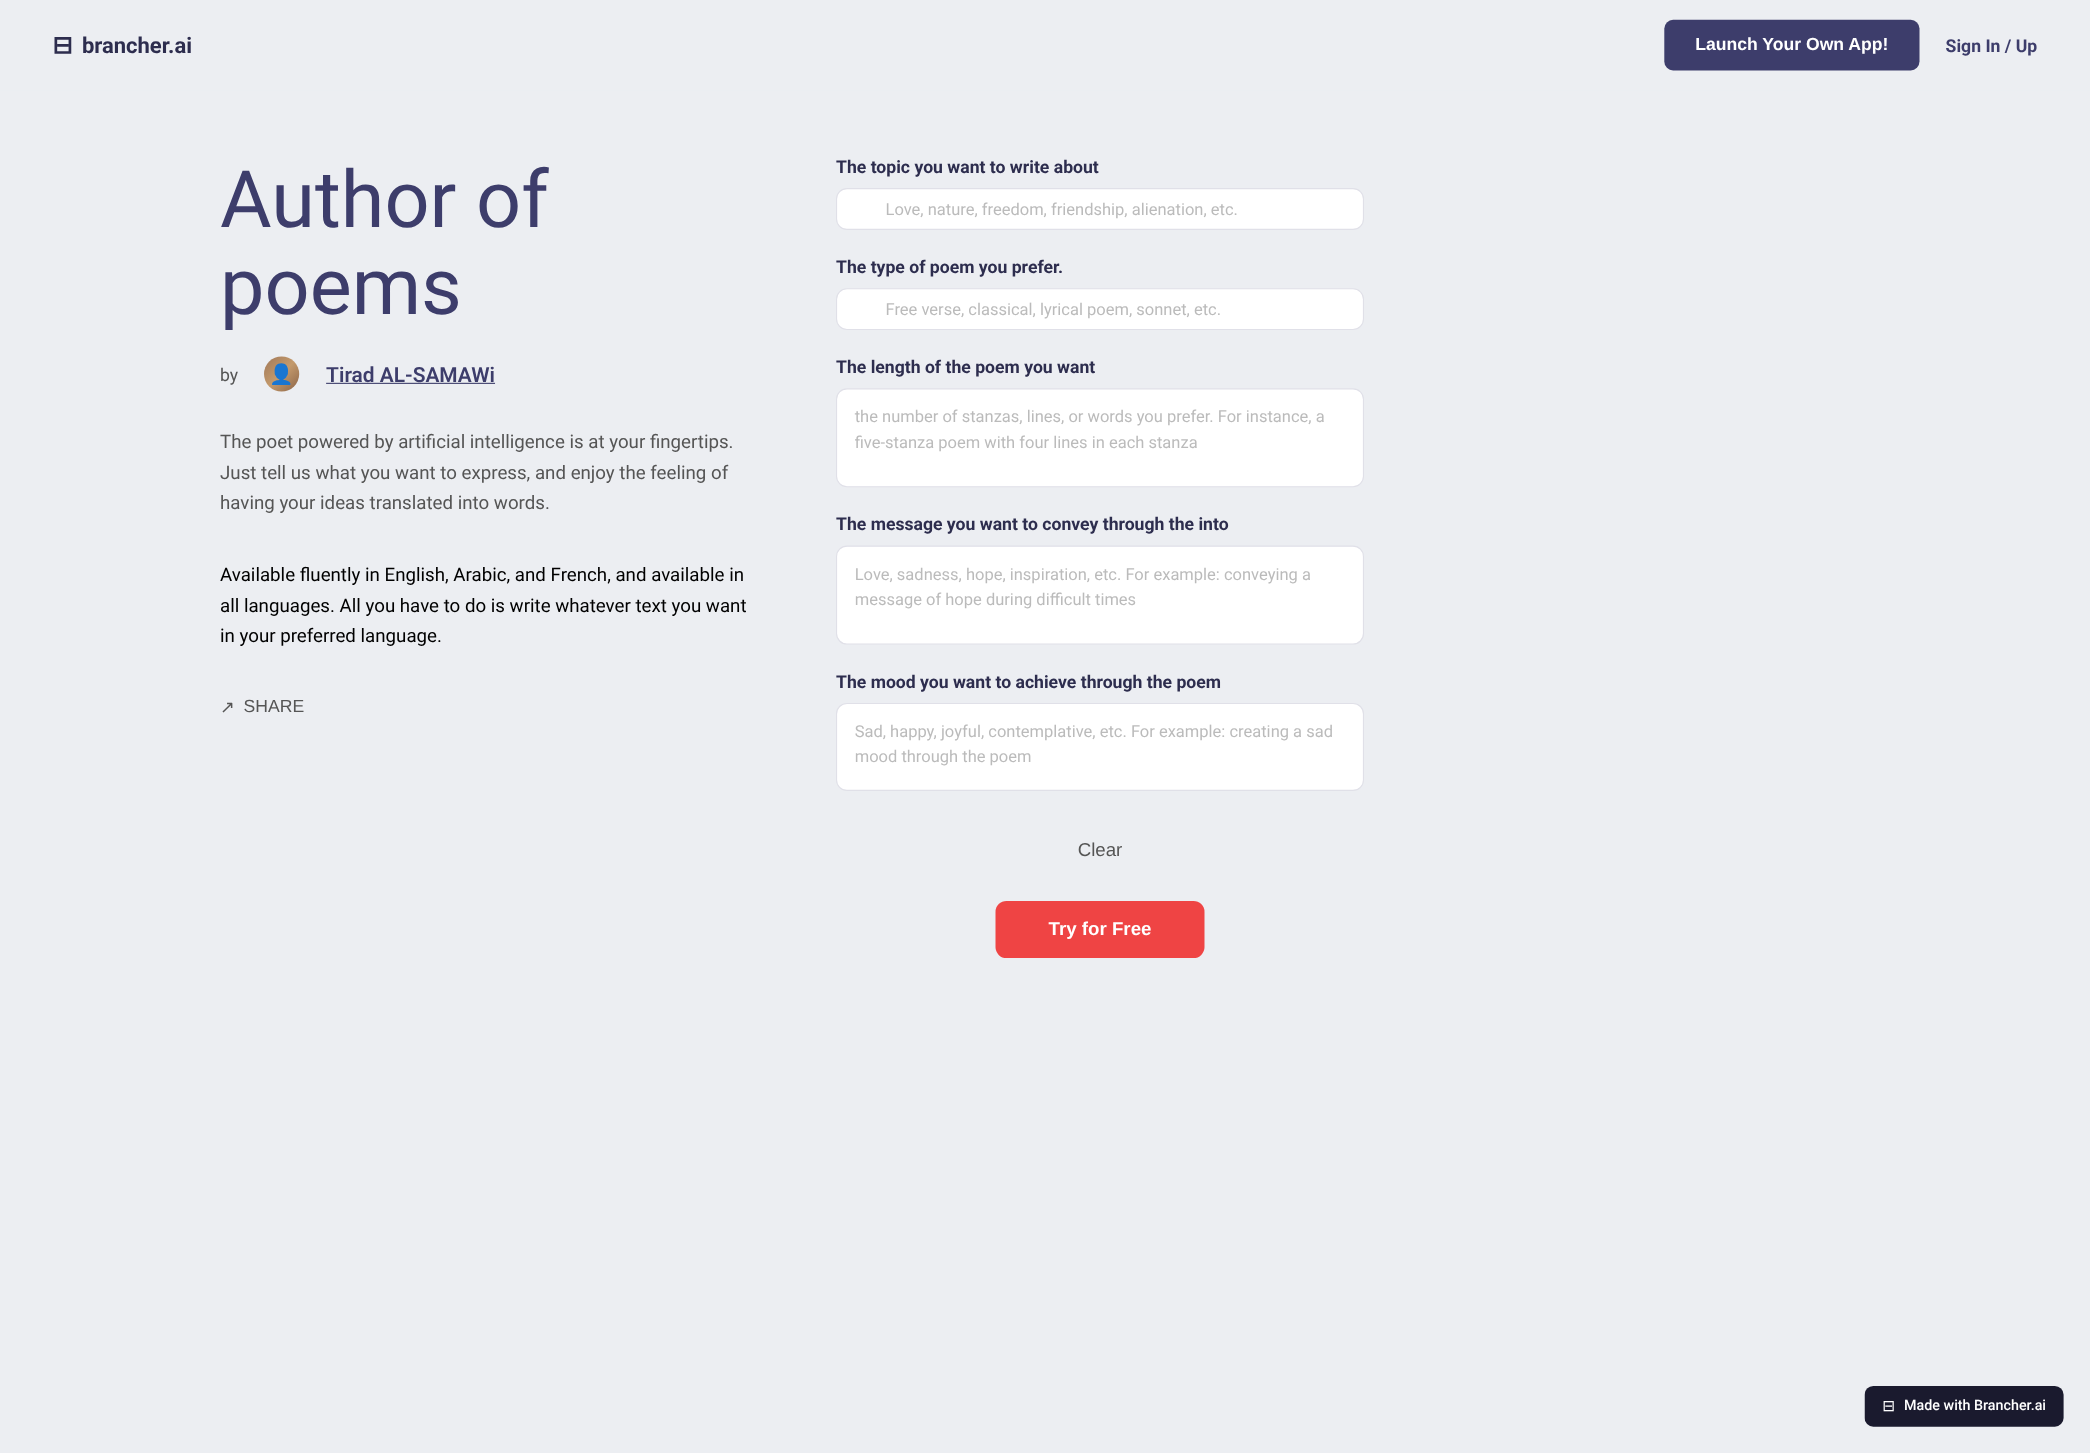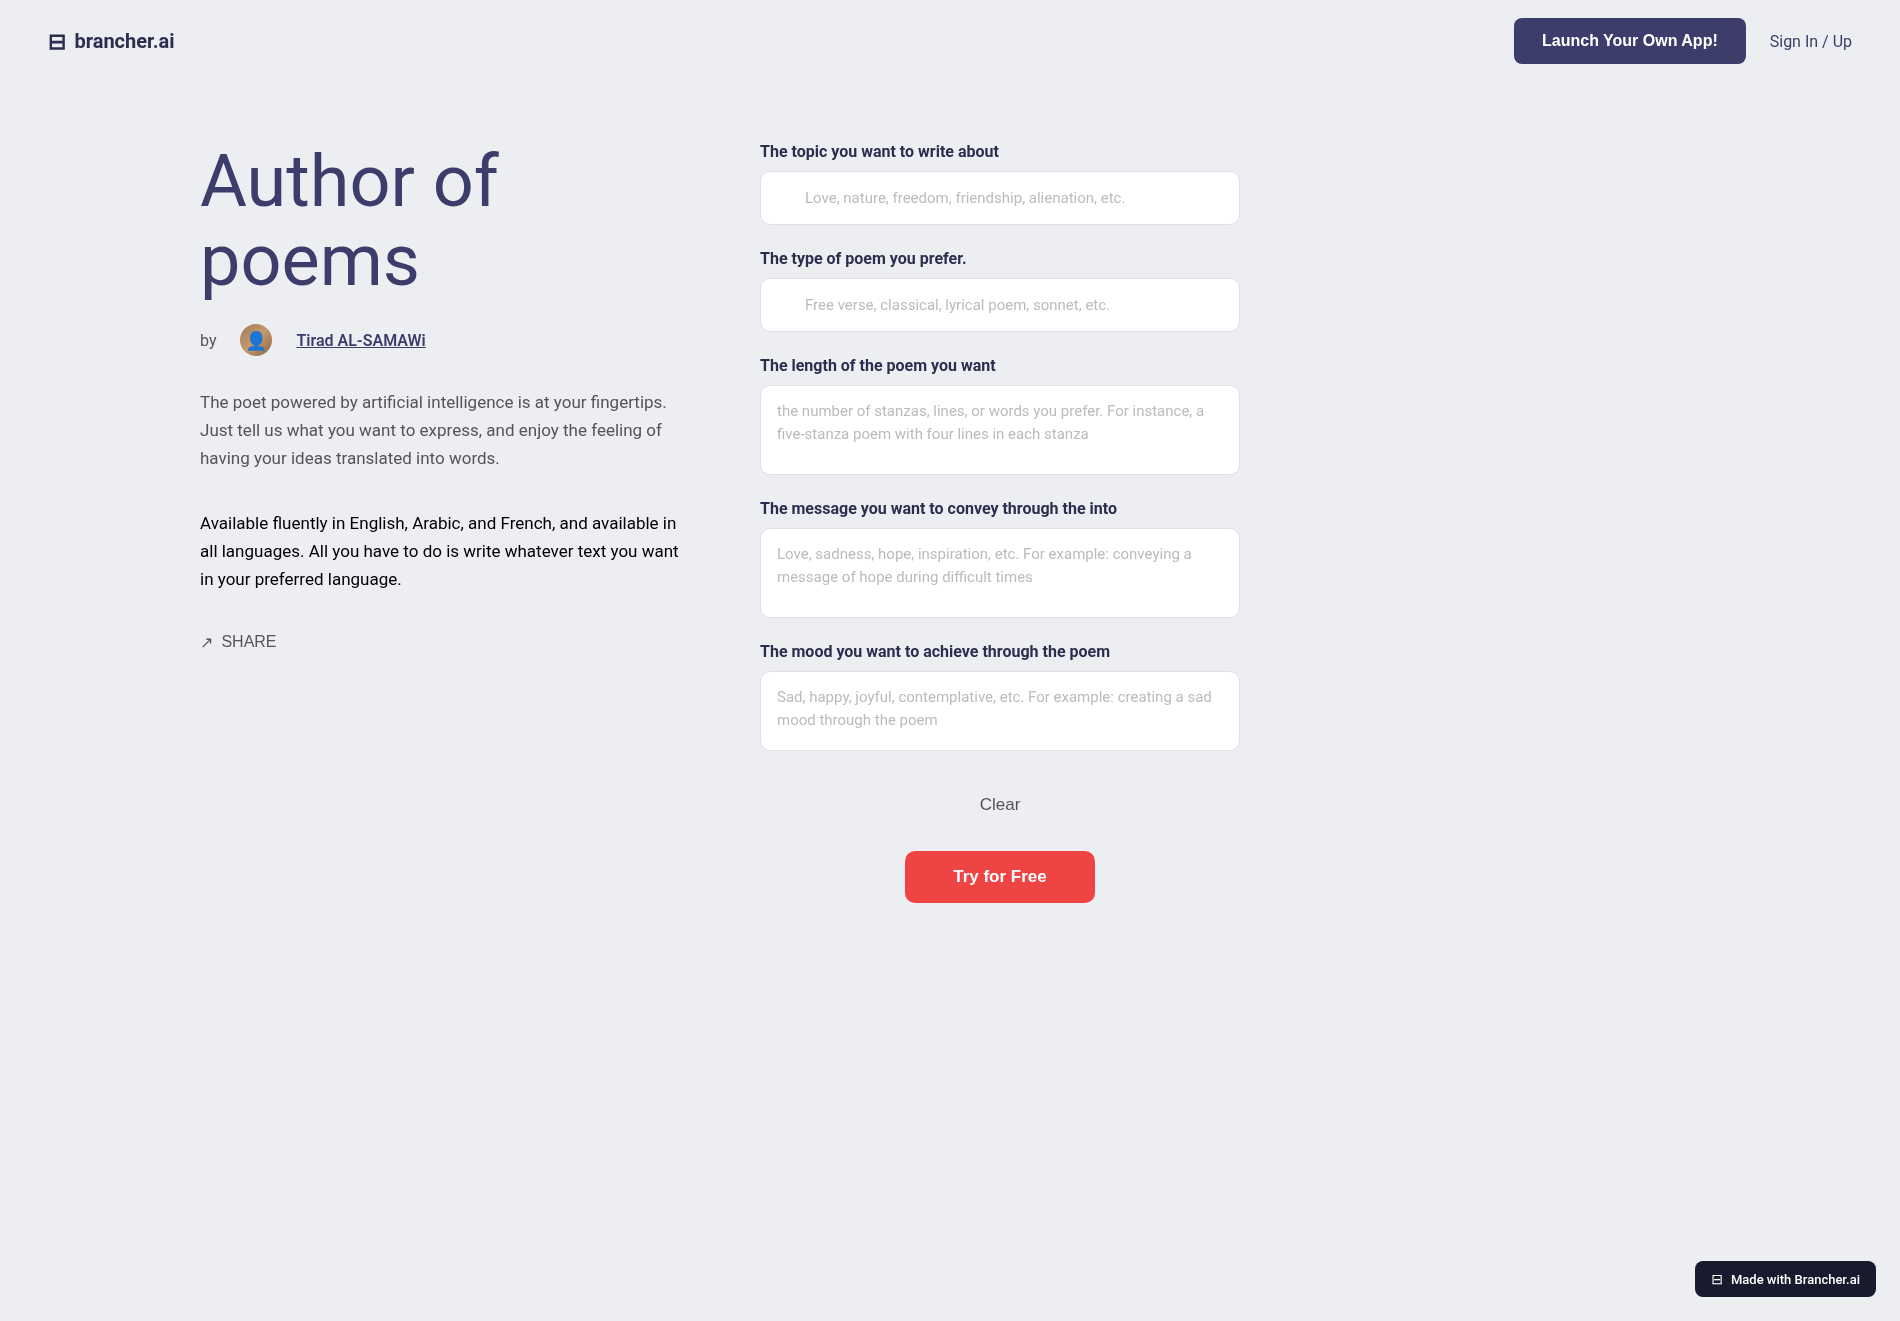--- a/index.html
+++ b/index.html
@@ -55,21 +55,21 @@
       padding: 14px 28px;
       font-size: 16px;
       font-weight: 600;
       cursor: pointer;
     }
 
     .sign-in-link {
       font-size: 16px;
       color: #3d3d6b;
       text-decoration: none;
-      font-weight: 400;
+      font-weight: 700;
       cursor: pointer;
     }
 
     
     .main {
       display: flex;
       padding: 60px 200px 60px 200px;
       gap: 80px;
       align-items: flex-start;
     }
@@ -112,21 +112,21 @@
       overflow: hidden;
       position: relative;
     }
 
     .author-avatar::before {
       content: '👤';
       font-size: 18px;
     }
 
     .author-name {
-      font-size: 16px;
+      font-size: 19px;
       font-weight: 600;
       color: #3d3d6b;
       text-decoration: underline;
       cursor: pointer;
     }
 
     .description {
       font-size: 17px;
       color: #555;
       line-height: 1.65;
@@ -188,21 +188,21 @@
       resize: none;
       outline: none;
       font-family: inherit;
     }
 
     .field-input::placeholder {
       color: #bbb;
     }
 
     .field-input-single {
-      height: 54px;
+      height: 38px;
       padding-left: 44px;
     }
 
     .field-input-multi {
       height: 90px;
       line-height: 1.55;
     }
 
     .field-input-multi-lg {
       height: 80px;

